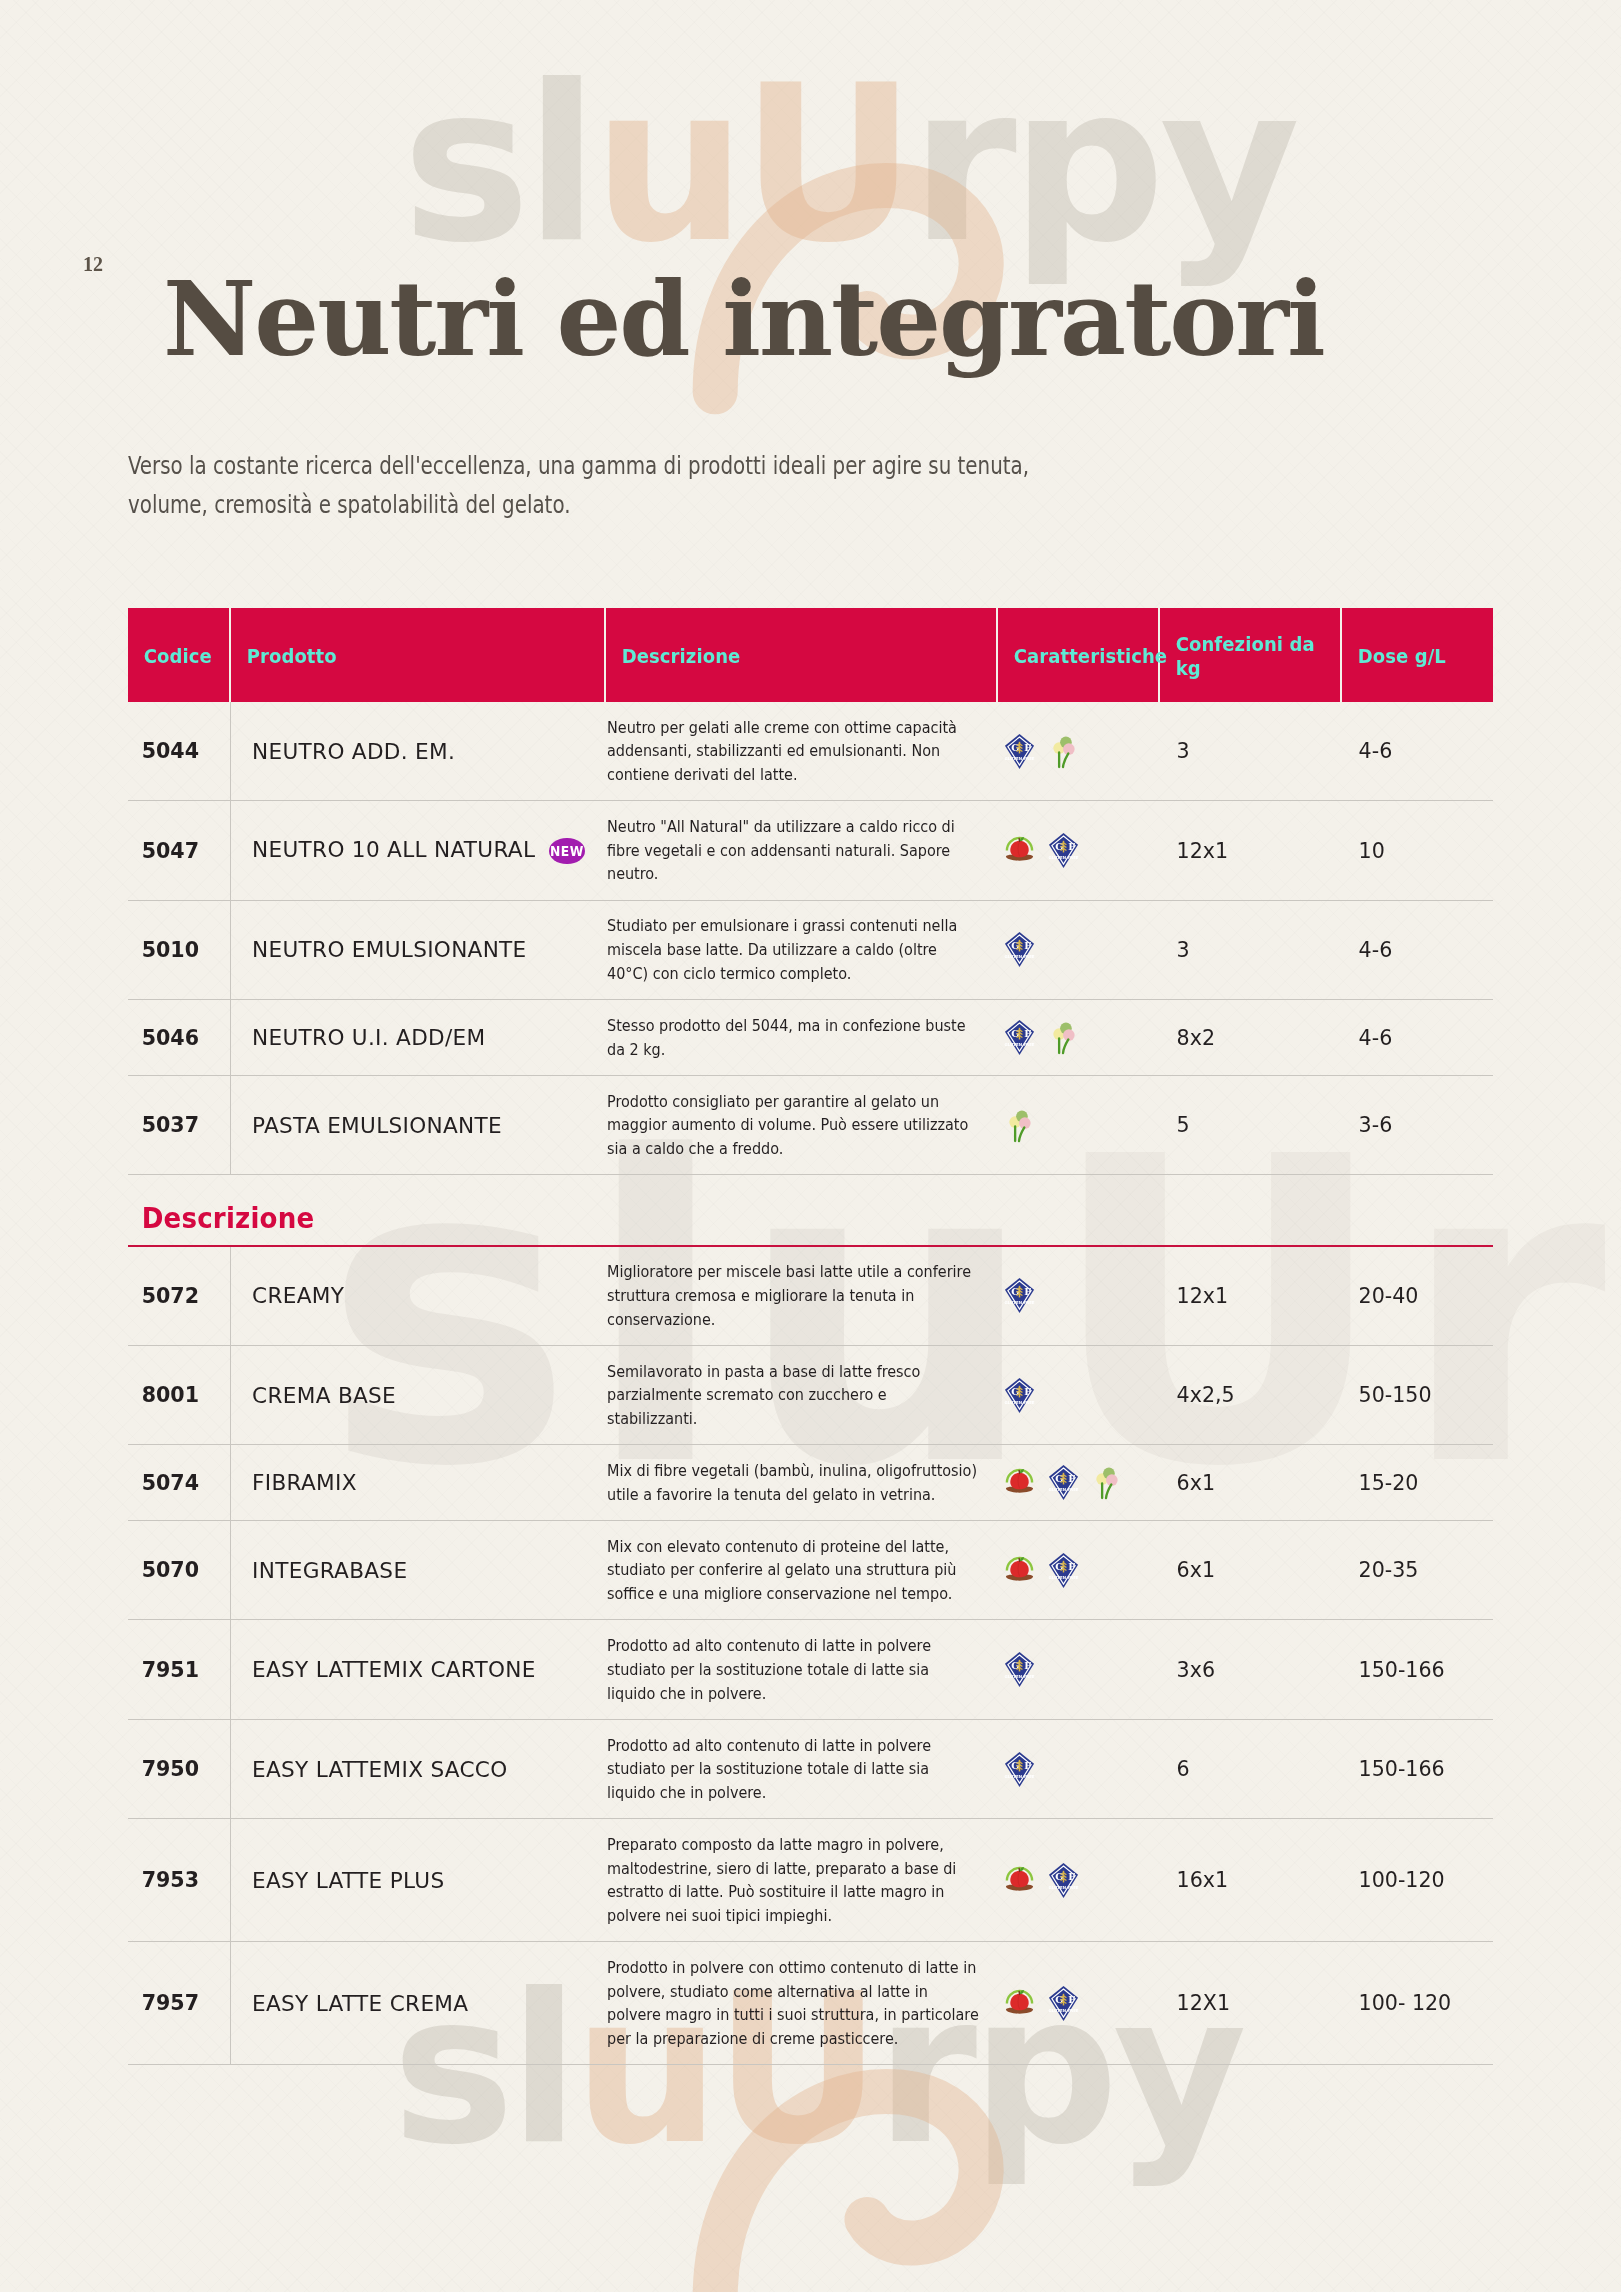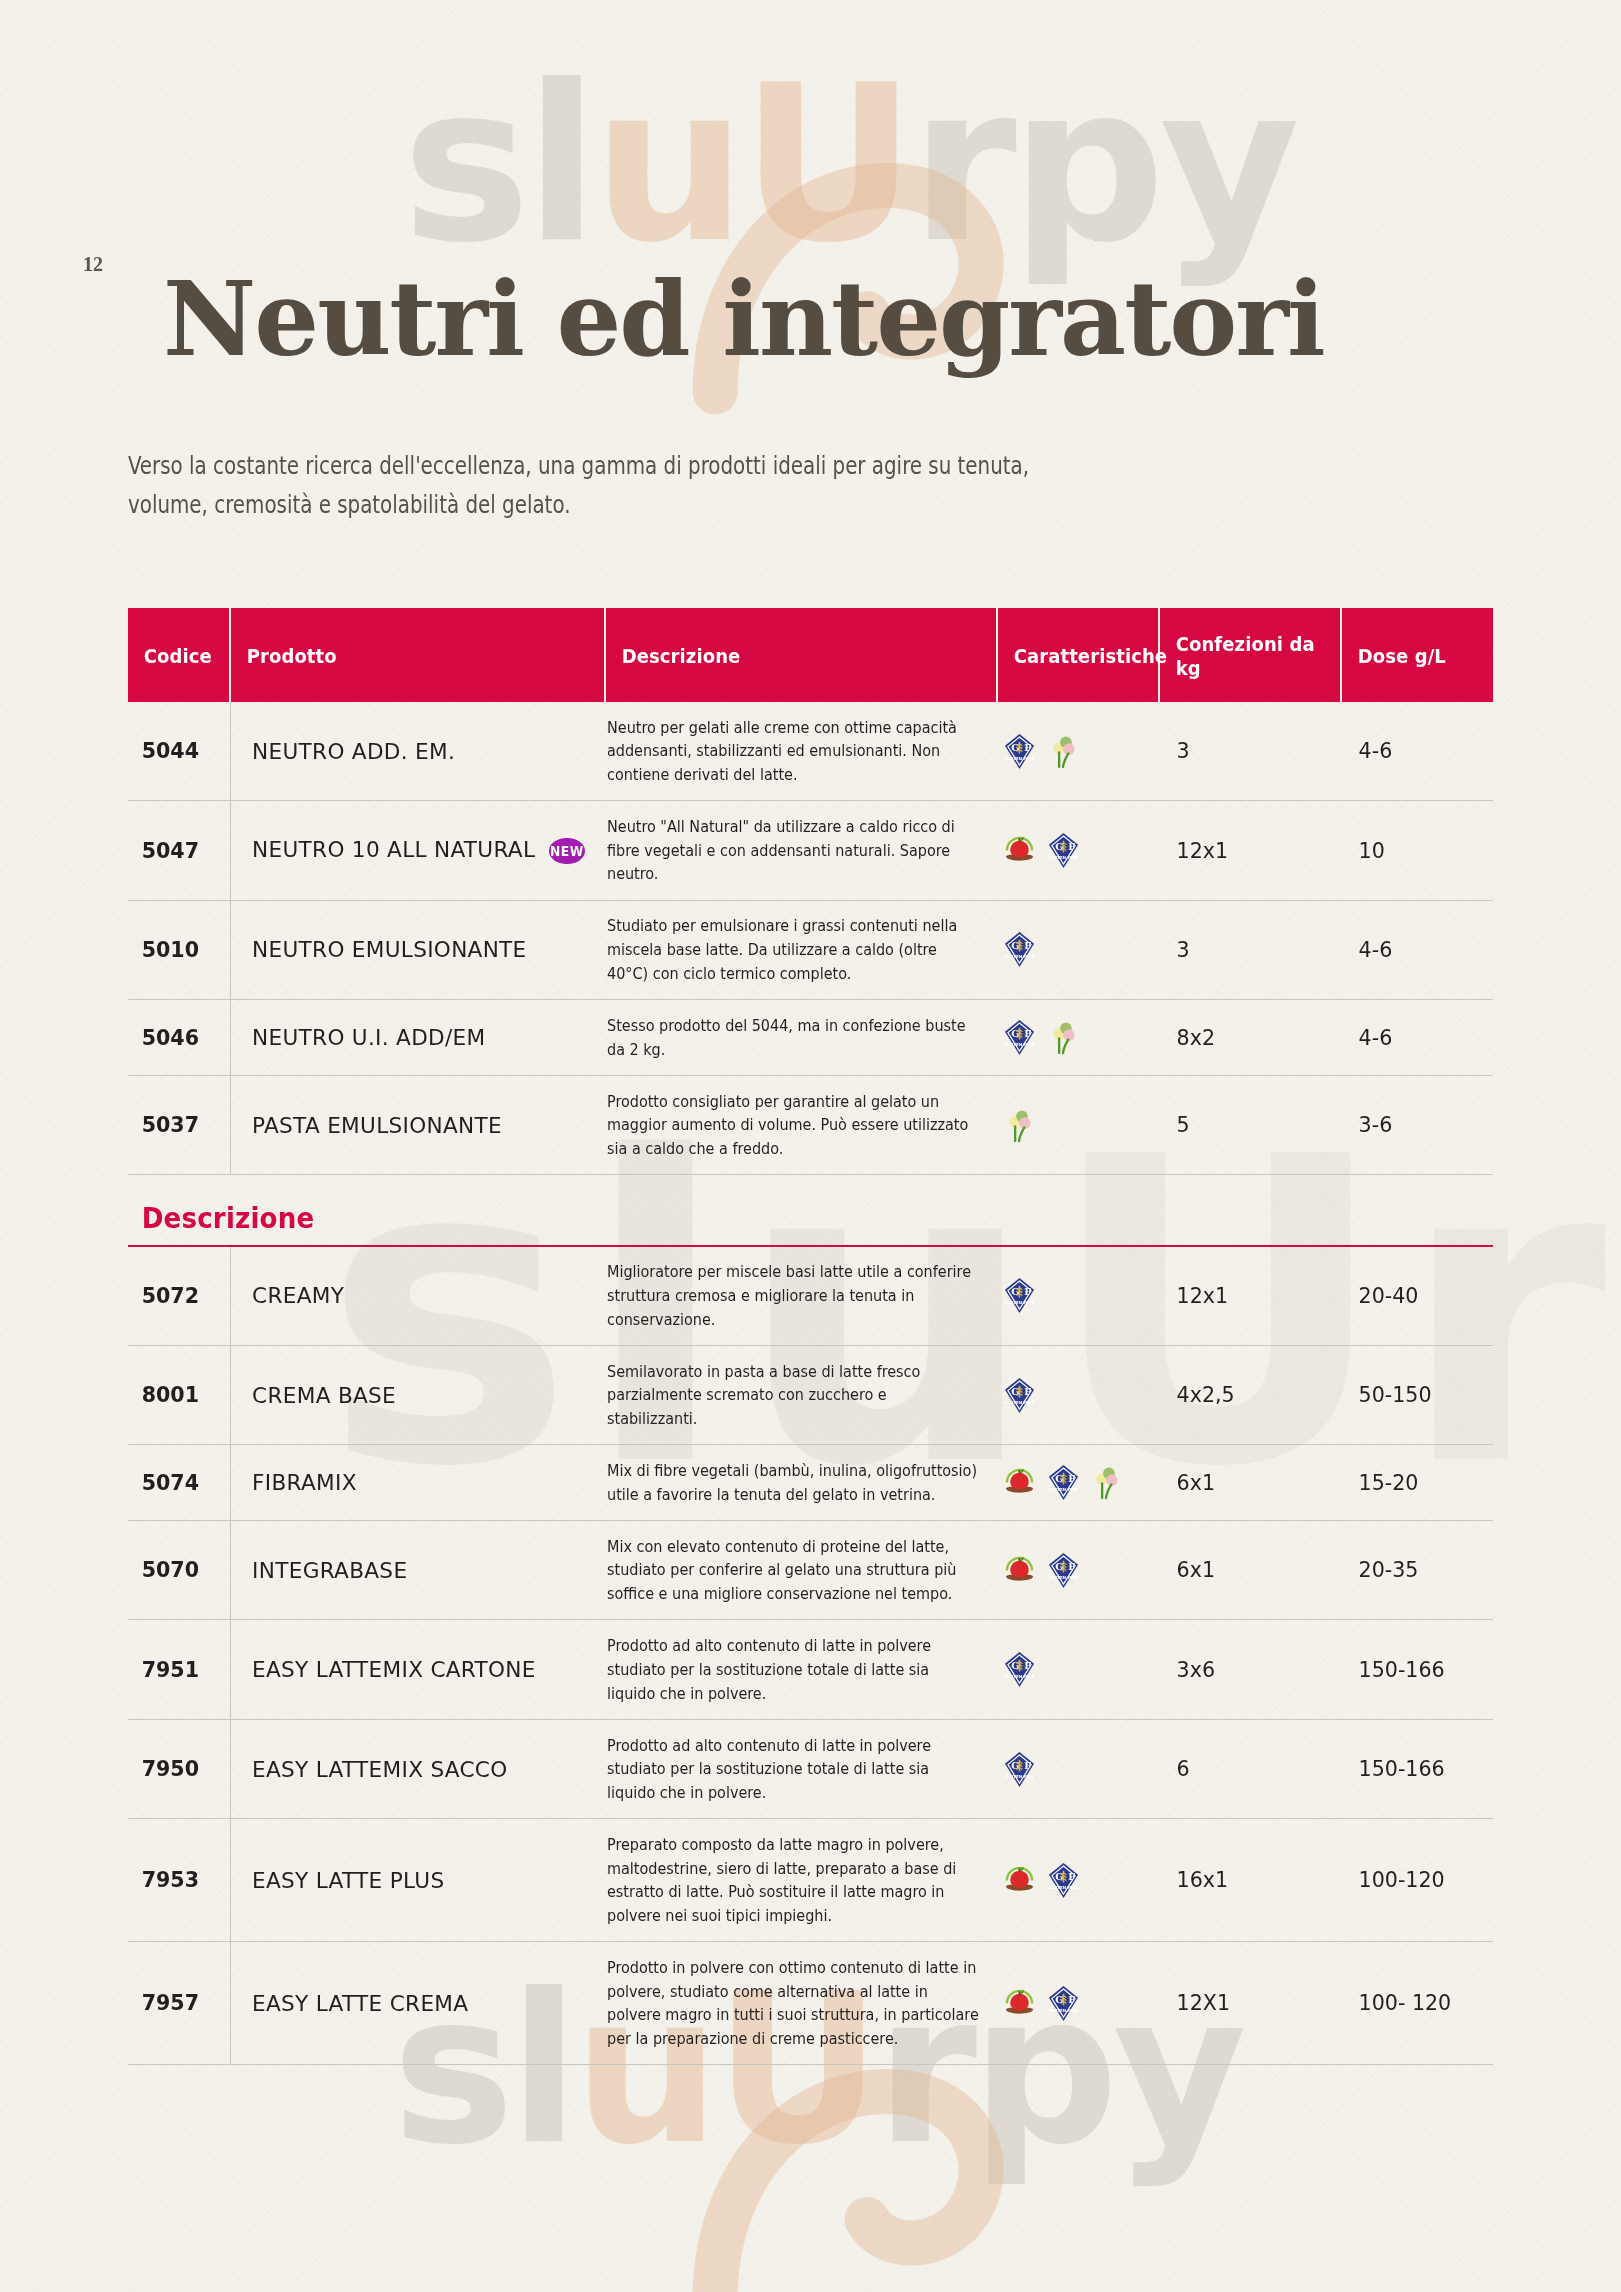--- a/index.html
+++ b/index.html
@@ -128,21 +128,21 @@
   
   col.c-code  { width: 102px; }
   col.c-prod  { width: 375px; }
   col.c-desc  { width: 392px; }
   col.c-car   { width: 162px; }
   col.c-conf  { width: 182px; }
   col.c-dose  { width: 152px; }
 
   thead th {
     background: #d50841;
-    color: #ffffff;
+    color: #5eead4;
     font-family: "DejaVu Sans Condensed", "Liberation Sans Narrow", "Liberation Sans", sans-serif;
     font-size: 20px;
     font-weight: 700;
     text-align: left;
     padding: 23.5px 0 22.5px 15.7px;
     border-right: 2px solid #f4f1ea;
     letter-spacing: 0.1px;
     vertical-align: middle;
   }
   thead th:last-child { border-right: none; }

